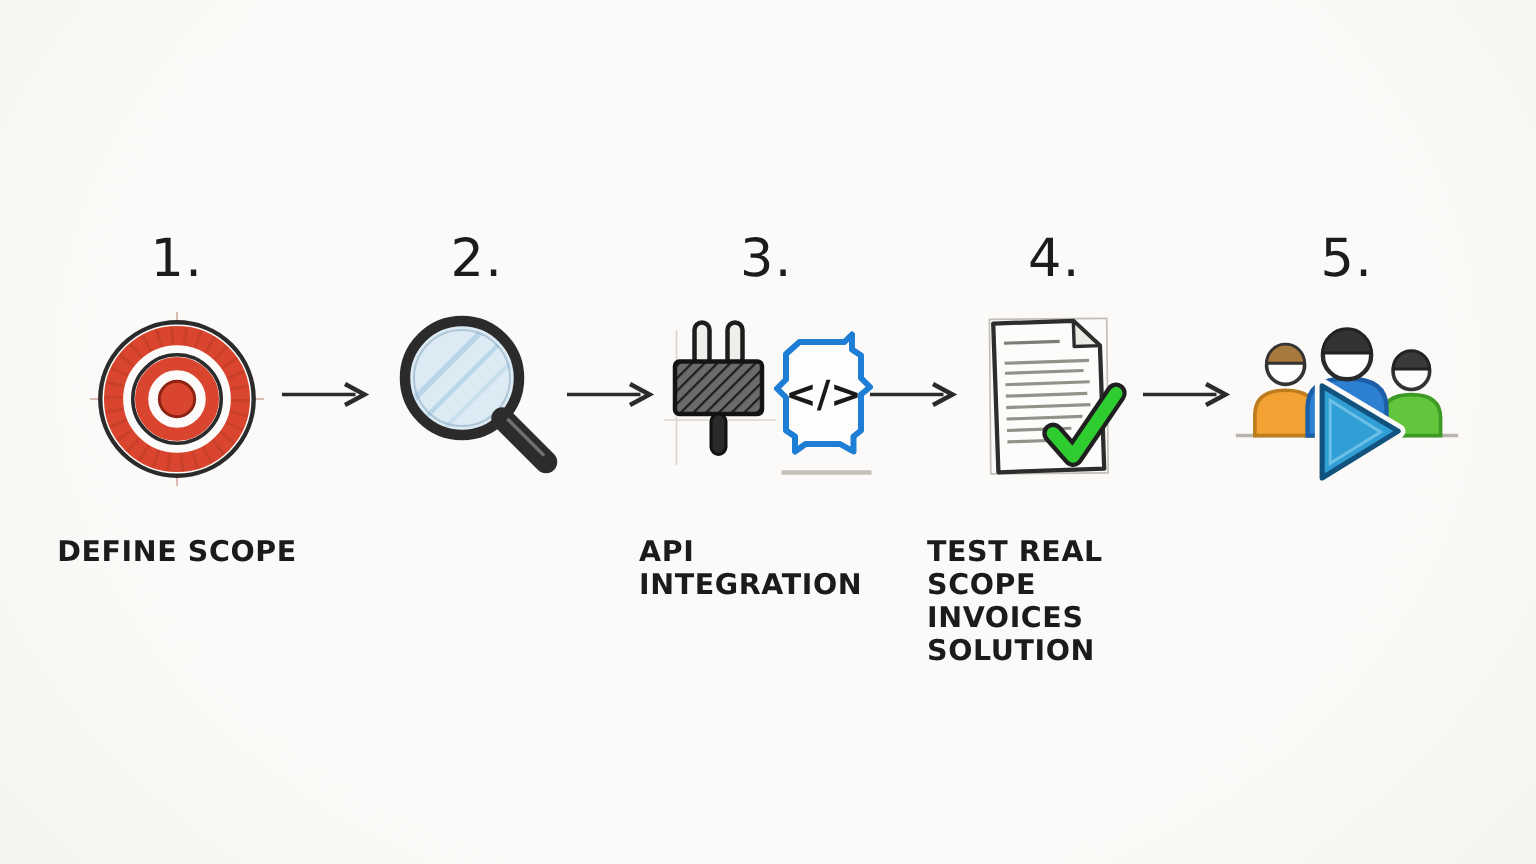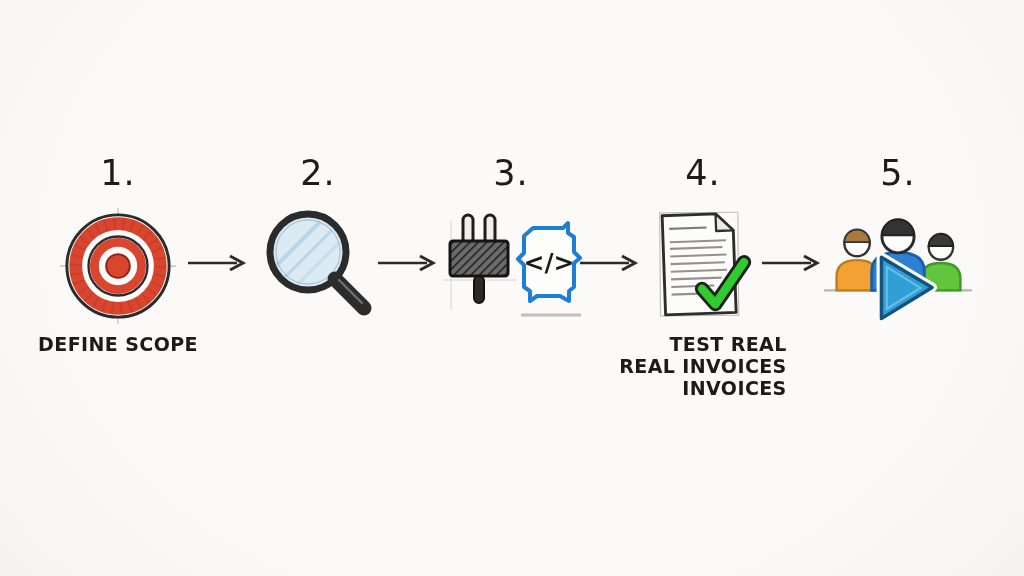--- a/index.html
+++ b/index.html
@@ -18,21 +18,21 @@
   .step-number{
     font-size:35px;font-weight:400;color:#1c1c1c;line-height:1;
     margin-bottom:12px;letter-spacing:1px;
   }
   .icon-box{
     height:126px;width:170px;
     display:flex;align-items:center;justify-content:center;
     overflow:visible;
   }
   .step-label{
-    margin-top:4px;text-align:right;
+    margin-top:28px;text-align:left;
     font-size:19px;font-weight:700;color:#1b1b1b;
     line-height:22px;letter-spacing:0.4px;
   }
   .arrow{position:absolute;top:254px;width:64px;height:18px;}
   .s1{left:33px}.s2{left:233px}.s3{left:426px}.s4{left:618px}.s5{left:813px}
   .a1{left:186px}.a2{left:376px}.a3{left:578px}.a4{left:760px}
 </style>
 </head>
 <body>
 
@@ -112,20 +112,25 @@
           <rect x="17" y="31" width="58" height="35" rx="3" fill="url(#hatch)" stroke="#141414" stroke-width="3"></rect>
           <rect x="41" y="66" width="10" height="27" rx="5" fill="#2a2a2a" stroke="#111" stroke-width="2"></rect>
         </g>
 
         <g>
           <path d="M100 18 H130 L135 13 V23 L141 27 V42 L147 48 L141 53 V77 L136 81 V91 L127 86 H104 L97 91 V81 L91 77 V55 L85 49 L91 43 V26 Z" fill="#fdfdfc" stroke="#1e7ed6" stroke-width="4" stroke-linejoin="round"></path>
           <text x="116" y="61" text-anchor="middle" font-size="25" font-weight="bold" fill="#191919" font-family="DejaVu Sans, sans-serif">&lt;/&gt;</text>
         </g>
         <line x1="88" y1="105" x2="148" y2="105" stroke="#c4bfb8" stroke-width="3"></line>
       </svg>
+    </div>
+    <div class="step-label">
+      <div>API INTEGRATION</div>
+      <div></div>
+      <div></div>
     </div>
   </div>
 
   <svg class="arrow a3" viewBox="0 0 64 18">
     <line x1="2" y1="9" x2="51" y2="9" stroke="#2b2b2b" stroke-width="2.4"></line>
     <path d="M44 2 L57 9 L44 16" fill="none" stroke="#2b2b2b" stroke-width="3"></path>
   </svg>
 
   <div class="step s4">
     <div class="step-number">4.</div>
@@ -146,22 +151,22 @@
             <line x1="31" y1="87" x2="76" y2="87"></line>
             <line x1="31" y1="95" x2="60" y2="95"></line>
           </g>
         </g>
         <path d="M64 90 L78 106 L108 62" fill="none" stroke="#1f1f1f" stroke-width="15" stroke-linecap="round" stroke-linejoin="round"></path>
         <path d="M64 90 L78 106 L108 62" fill="none" stroke="#2ecc2e" stroke-width="9" stroke-linecap="round" stroke-linejoin="round"></path>
       </svg>
     </div>
     <div class="step-label">
       <div>TEST REAL</div>
-      <div>REAL INVOICES</div>
-      <div>INVOICES</div>
+      <div>SCOPE INVOICES</div>
+      <div>SOLUTION</div>
     </div>
   </div>
 
   <svg class="arrow a4" viewBox="0 0 64 18">
     <line x1="2" y1="9" x2="51" y2="9" stroke="#2b2b2b" stroke-width="2.4"></line>
     <path d="M44 2 L57 9 L44 16" fill="none" stroke="#2b2b2b" stroke-width="3"></path>
   </svg>
 
   <div class="step s5">
     <div class="step-number">5.</div>

